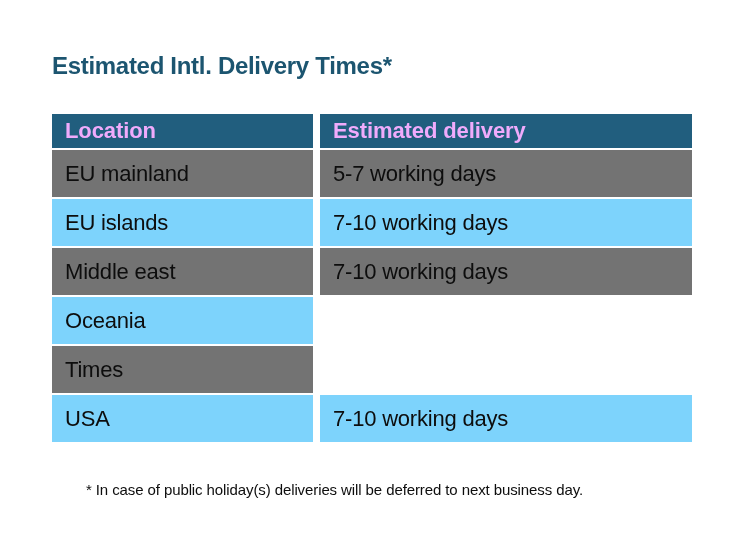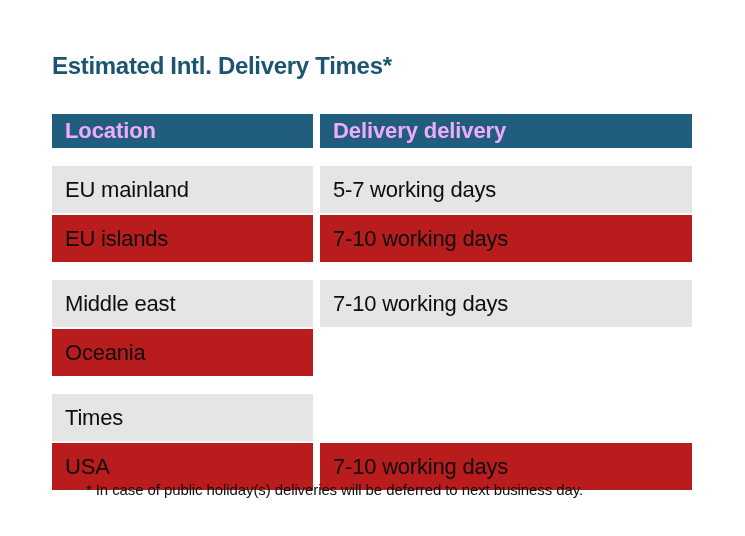--- a/index.html
+++ b/index.html
@@ -85,25 +85,24 @@
 
   
   .body-row .cell {
     height: 47px;
     font-size: 22px;
     font-weight: normal;
     color: #0d0d0d;
     letter-spacing: -0.2px;
   }
   .body-row.shade-dark .cell {
-    background: #e5e5e5;
-    margin-top: 16px;
+    background: #737373;
   }
   .body-row.shade-light .cell {
-    background: #b91c1c;
+    background: #7dd3fc;
   }
 
   
   .footnote {
     position: absolute;
     left: 72px;
     top: 481px;
     font-size: 15px;
     color: #0d0d0d;
     letter-spacing: -0.1px;
@@ -116,21 +115,21 @@
 
 <div class="page">
 
   <h1 class="page-title">Estimated Intl. Delivery Times*</h1>
 
   <div class="table">
 
     <div class="row header-row">
       <div class="cell col-location">Location</div>
       <div class="col-gap"></div>
-      <div class="cell col-delivery">Delivery delivery</div>
+      <div class="cell col-delivery">Estimated delivery</div>
     </div>
 
     <div class="row body-row shade-dark">
       <div class="cell col-location">EU mainland</div>
       <div class="col-gap"></div>
       <div class="cell col-delivery">5-7 working days</div>
     </div>
 
     <div class="row body-row shade-light">
       <div class="cell col-location">EU islands</div>

